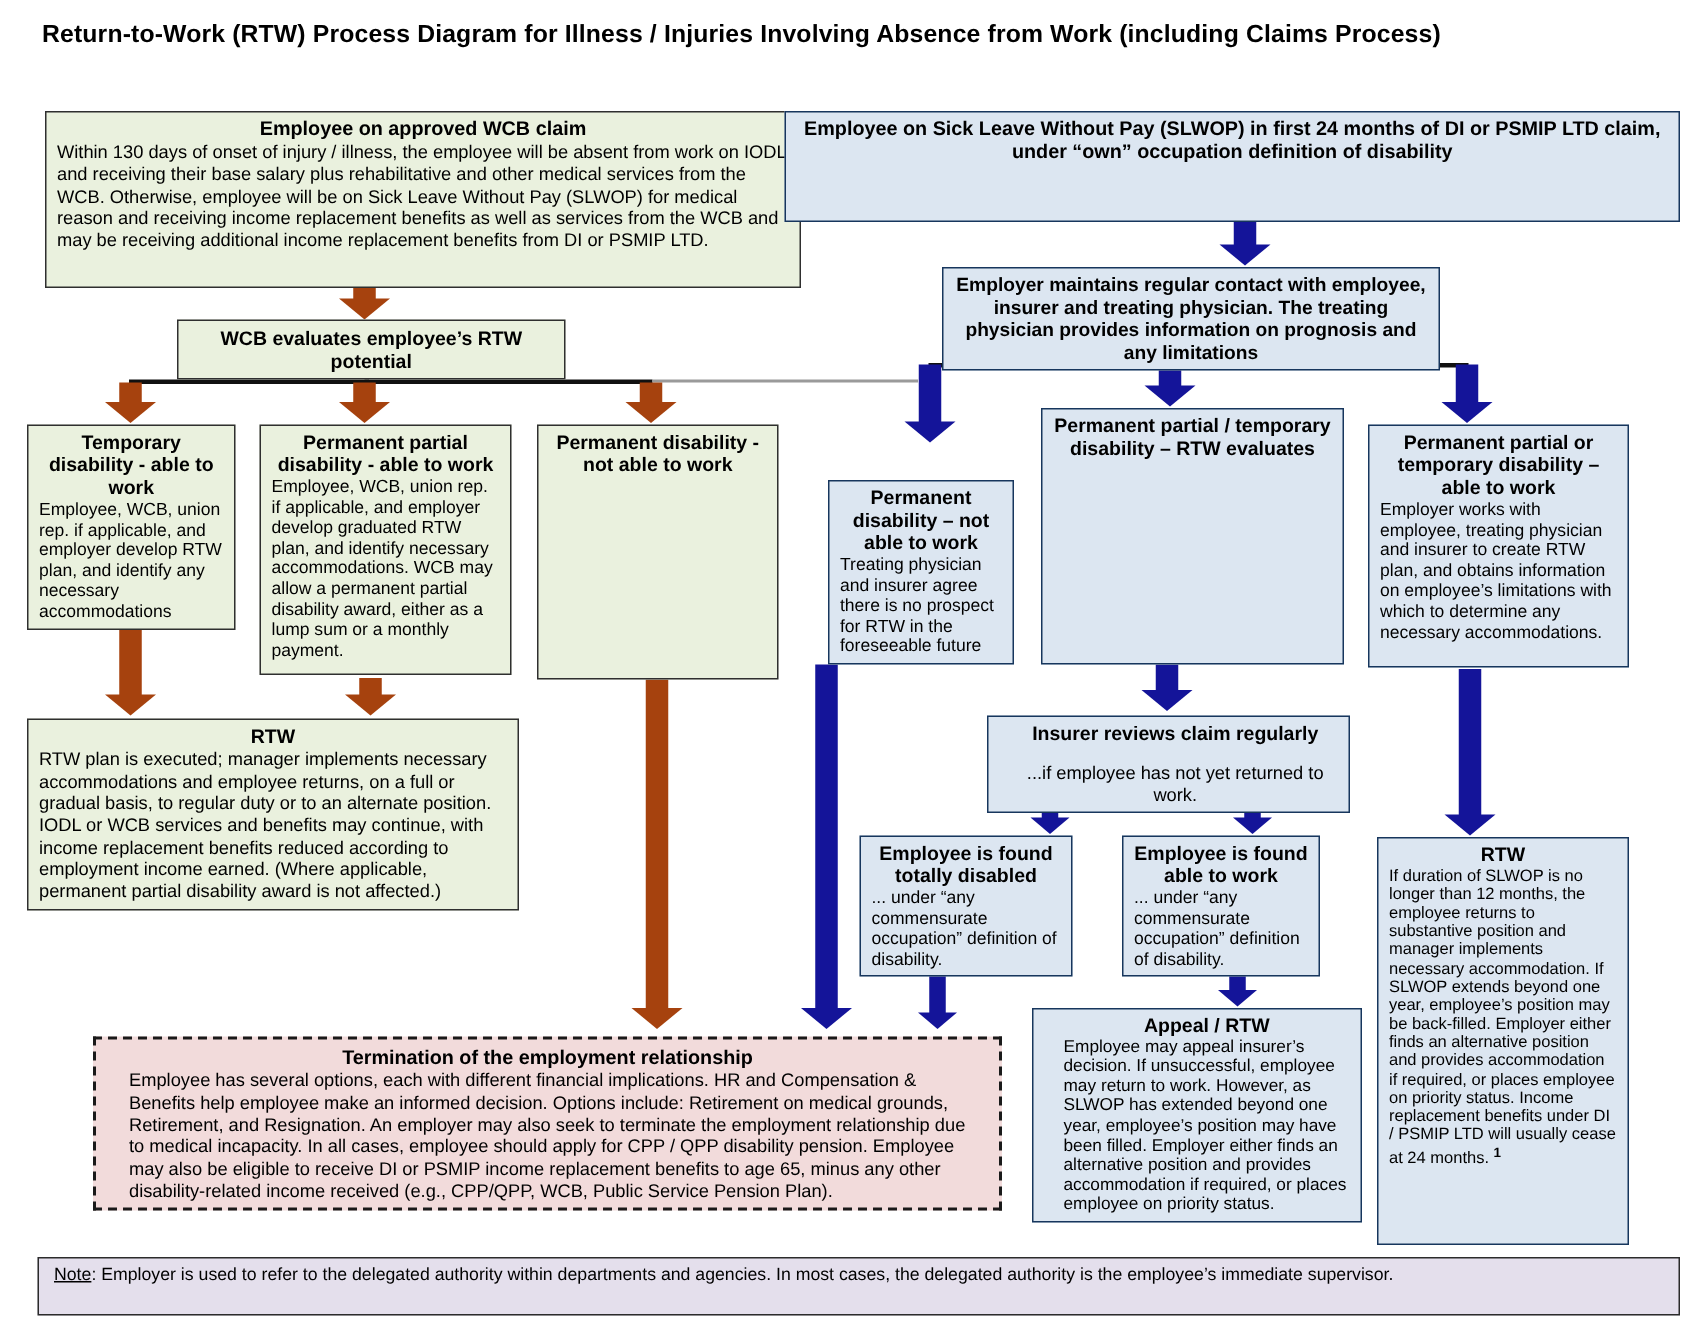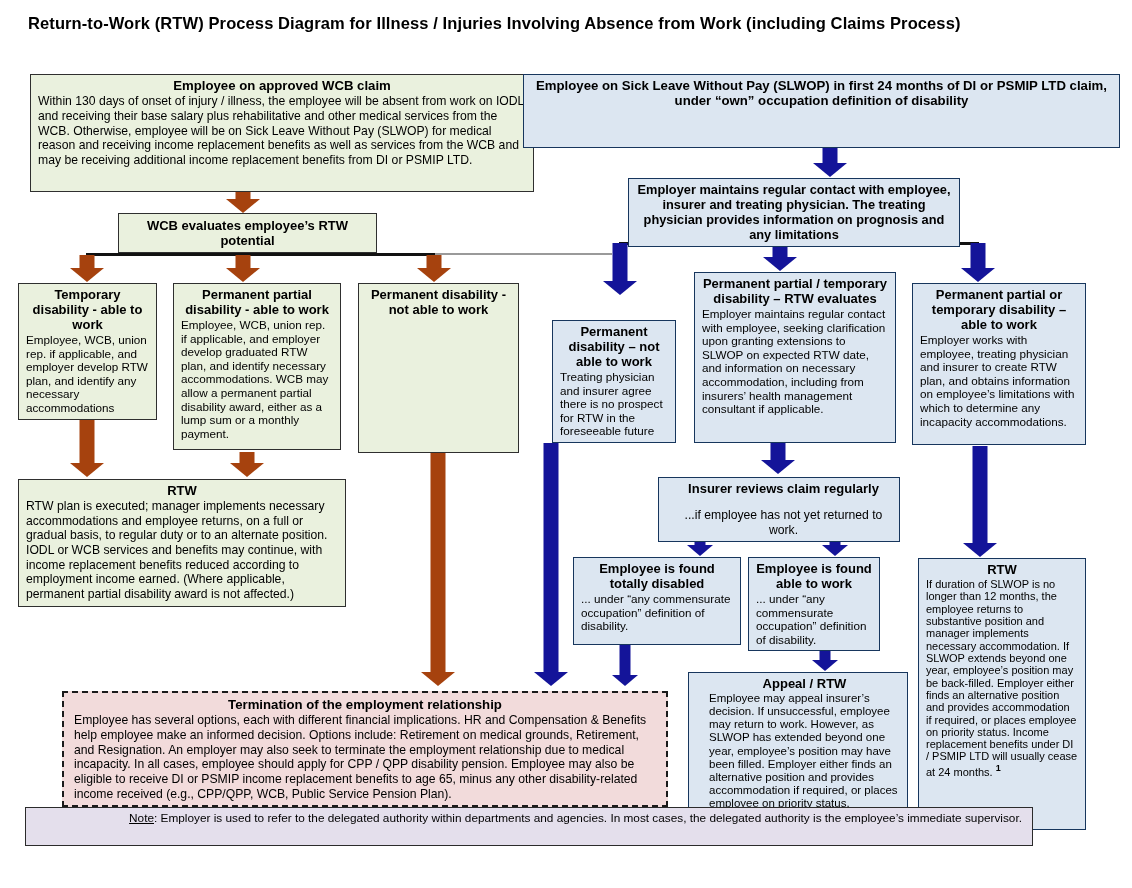--- a/index.html
+++ b/index.html
@@ -72,74 +72,73 @@
 
   <div class="box green" style="left:358px;top:283px;width:161px;min-height:170px;">
     <div class="bt">Permanent disability - not able to work</div>
   </div>
 
   <div class="box green" style="left:18px;top:479px;width:328px;min-height:119px;">
     <div class="bt">RTW</div>
     <div class="bb">RTW plan is executed; manager implements necessary accommodations and employee returns, on a full or gradual basis, to regular duty or to an alternate position. IODL or WCB services and benefits may continue, with income replacement benefits reduced according to employment income earned. (Where applicable, permanent partial disability award is not affected.)</div>
   </div>
 
-  <div class="box pink" style="left:62px;top:691px;width:606px;min-height:112px;padding:4px 10px;">
+  <div class="box pink" style="left:62px;top:691px;width:606px;min-height:112px;padding:4px 22px;">
     <div class="bt big">Termination of the employment relationship</div>
     <div class="bb">Employee has several options, each with different financial implications. HR and Compensation &amp; Benefits help employee make an informed decision. Options include: Retirement on medical grounds, Retirement, and Resignation.  An employer may also seek to terminate the employment relationship due to medical incapacity. In all cases, employee should apply for CPP / QPP disability pension. Employee may also be eligible to receive DI or PSMIP income replacement benefits to age 65, minus any other disability-related income received (e.g., CPP/QPP, WCB, Public Service Pension Plan).</div>
   </div>
 
   <div class="box blue" style="left:523px;top:74px;width:597px;min-height:74px;">
     <div class="bt big">Employee on Sick Leave Without Pay (SLWOP) in first 24 months of DI or PSMIP LTD claim, under “own” occupation definition of disability</div>
   </div>
 
   <div class="box blue center-only" style="left:628px;top:178px;width:332px;min-height:46px;">
     <div class="bt" style="font-size:12.8px;">Employer maintains regular contact with employee, insurer and treating physician.  The treating physician provides information on prognosis and any limitations</div>
   </div>
 
   <div class="box blue" style="left:552px;top:320px;width:124px;min-height:123px;">
     <div class="bt">Permanent disability – not able to work</div>
     <div class="bb mid">Treating physician and insurer agree there is no prospect for RTW in the foreseeable future</div>
   </div>
 
   <div class="box blue" style="left:694px;top:272px;width:202px;min-height:171px;">
     <div class="bt">Permanent partial / temporary disability – RTW evaluates</div>
-    <div class="bb mid">Employer maintains regular contact with employee, seeking clarification upon granting extensions to SLWOP on expected RTW date, and information on necessary accommodation, including from insurers’ health management consultant if applicable.</div>
   </div>
 
   <div class="box blue" style="left:912px;top:283px;width:174px;min-height:162px;">
     <div class="bt">Permanent partial or temporary disability – able to work</div>
-    <div class="bb mid">Employer works with employee, treating physician and insurer to create RTW plan, and obtains information on employee’s limitations with which to determine any incapacity accommodations.</div>
+    <div class="bb mid">Employer works with employee, treating physician and insurer to create RTW plan, and obtains information on employee’s limitations with which to determine any necessary accommodations.</div>
   </div>
 
   <div class="box blue" style="left:658px;top:477px;width:242px;min-height:40px;padding-left:16px;">
     <div class="bt">Insurer reviews claim regularly</div>
     <div class="bb" style="text-align:center;margin-top:12px;">...if employee has not yet returned to work.</div>
   </div>
 
-  <div class="box blue" style="left:573px;top:557px;width:168px;min-height:88px;">
+  <div class="box blue" style="left:573px;top:557px;width:142px;min-height:88px;">
     <div class="bt">Employee is found totally disabled</div>
     <div class="bb mid">... under “any commensurate occupation” definition of disability.</div>
   </div>
 
   <div class="box blue" style="left:748px;top:557px;width:132px;min-height:88px;">
     <div class="bt">Employee is found able to work</div>
     <div class="bb mid">... under “any commensurate occupation” definition of disability.</div>
   </div>
 
   <div class="box blue" style="left:688px;top:672px;width:220px;min-height:128px;padding-left:20px;">
     <div class="bt">Appeal / RTW</div>
     <div class="bb sm">Employee may appeal insurer’s decision. If unsuccessful, employee may return to work. However, as SLWOP has extended beyond one year, employee’s position may have been filled. Employer either finds an alternative position and provides accommodation if required, or places employee on priority status.</div>
   </div>
 
   <div class="box blue" style="left:918px;top:558px;width:168px;min-height:272px;">
     <div class="bt">RTW</div>
     <div class="bb tiny"><span>If duration of SLWOP is no longer than 12 months, the employee returns to substantive position and manager implements necessary accommodation. If SLWOP extends beyond one year, employee’s position may be back-filled. Employer either finds an alternative position and provides accommodation if required, or places employee on priority status. Income replacement benefits under DI / PSMIP LTD will usually cease at 24 months. </span><sup>1</sup></div>
   </div>
 
-  <div class="box purple" style="left:25px;top:807px;width:1008px;min-height:39px;padding:3px 10px;text-align:right;">
+  <div class="box purple" style="left:25px;top:838px;width:1095px;min-height:39px;padding:3px 10px;">
     <div class="note-line"><span class="u">Note</span><span>: Employer is used to refer to the delegated authority within departments and agencies. In most cases, the delegated authority is the employee’s immediate supervisor.</span></div>
   </div>
 
   <div class="conn" style="left:243px;top:239px;width:3px;height:17px;"></div>
   <div class="conn" style="left:86px;top:253px;width:349px;height:3px;"></div>
   <div class="conn gray" style="left:435px;top:253px;width:177px;height:2px;"></div>
   <div class="conn" style="left:828px;top:224px;width:3px;height:20px;"></div>
   <div class="conn" style="left:619px;top:242px;width:360px;height:3px;"></div>
   <div class="conn" style="left:776px;top:515px;width:3px;height:19px;"></div>
   <div class="conn" style="left:699px;top:532px;width:137px;height:3px;"></div>

